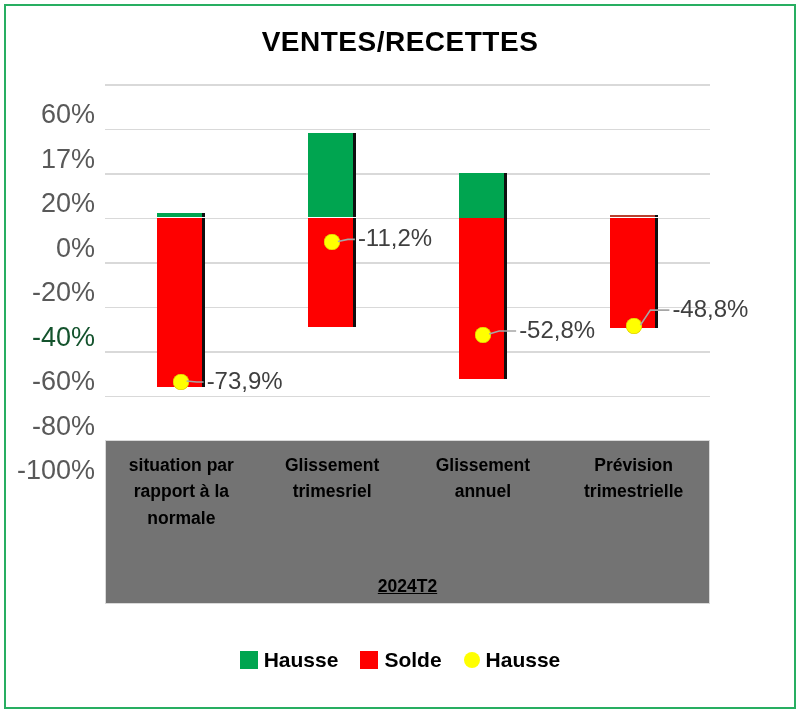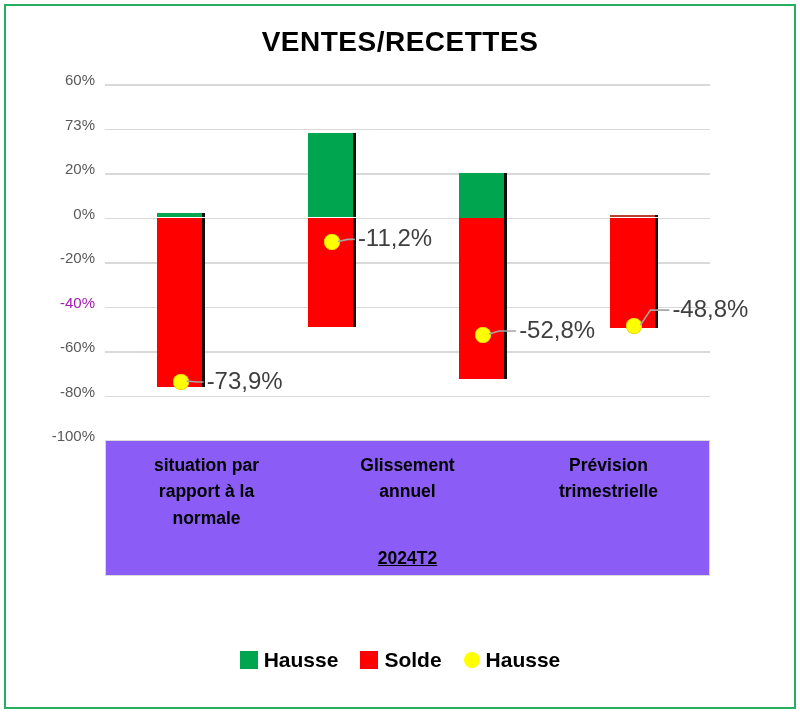--- a/index.html
+++ b/index.html
@@ -4,28 +4,28 @@
 <style>
   html,body{margin:0;padding:0;background:#fff;}
   body{width:800px;height:715px;position:relative;overflow:hidden;
        font-family:"Liberation Sans", sans-serif;}
   .frame{position:absolute;left:4px;top:4px;right:4px;bottom:6px;
          border:2.5px solid #28AE61;background:#fff;}
   .chart-title{position:absolute;left:0;top:26px;width:800px;text-align:center;
          font-size:28px;font-weight:900;color:#000;letter-spacing:.5px;}
   .plot{position:absolute;left:0;top:0;width:800px;height:715px;}
   .gridline{position:absolute;height:1.5px;background:#D9D9D9;}
-  .ytick{position:absolute;width:78px;text-align:right;font-size:15px;color:#595959;}
+  .ytick{position:absolute;width:78px;text-align:right;font-size:27px;color:#595959;margin-top:28px;}
   .seg{position:absolute;box-sizing:border-box;border-right:3px solid rgba(15,15,15,.85);}
   .dot{position:absolute;width:16px;height:16px;border-radius:50%;background:#FFFF00;
        box-shadow:0 0 0 .5px #d8c400 inset;}
   .dlabel{position:absolute;font-size:24px;color:#3F3F3F;white-space:nowrap;text-align:center;}
   .conn{position:absolute;left:0;top:0;pointer-events:none;}
-  .cat-box{position:absolute;left:105px;top:440px;width:605px;height:136px;
-       box-sizing:border-box;border:1.5px solid #D9D9D9;background:#8b5cf6;
+  .cat-box{position:absolute;left:105px;top:440px;width:605px;height:164px;
+       box-sizing:border-box;border:1.5px solid #D9D9D9;background:#737373;
        display:flex;flex-direction:row;}
   .cat-cell{flex:1;display:flex;justify-content:center;}
   .cat-label{width:134px;margin-top:11px;text-align:center;font-size:17.5px;
        font-weight:bold;color:#000;line-height:1.5;}
   .period{position:absolute;left:0;bottom:6px;width:100%;text-align:center;
        font-size:17.5px;font-weight:bold;color:#000;text-decoration:underline;}
   .legend{position:absolute;left:0;top:648px;width:800px;display:flex;
        justify-content:center;align-items:center;gap:22px;}
   .legend-item{display:flex;align-items:center;gap:6px;}
   .legend-swatch{width:18px;height:18px;display:inline-block;}
@@ -36,29 +36,29 @@
 <body>
 
 <div class="frame"></div>
 
 <div class="chart-title">VENTES/RECETTES</div>
 
 <div class="plot" id="plot">
     <div class="gridline" style="left: 105px; top: 84px; width: 605px; background: rgb(217, 217, 217);"></div>
     <div class="ytick" style="left: 17px; top: 71px; color: rgb(89, 89, 89);">60%</div>
     <div class="gridline" style="left: 105px; top: 128.5px; width: 605px; background: rgb(217, 217, 217);"></div>
-    <div class="ytick" style="left: 17px; top: 115.5px; color: rgb(89, 89, 89);">73%</div>
+    <div class="ytick" style="left: 17px; top: 115.5px; color: rgb(89, 89, 89);">17%</div>
     <div class="gridline" style="left: 105px; top: 173px; width: 605px; background: rgb(217, 217, 217);"></div>
     <div class="ytick" style="left: 17px; top: 160px; color: rgb(89, 89, 89);">20%</div>
     <div class="gridline" style="left: 105px; top: 217.5px; width: 605px; background: rgb(217, 217, 217);"></div>
     <div class="ytick" style="left: 17px; top: 204.5px; color: rgb(89, 89, 89);">0%</div>
     <div class="gridline" style="left: 105px; top: 262px; width: 605px; background: rgb(217, 217, 217);"></div>
     <div class="ytick" style="left: 17px; top: 249px; color: rgb(89, 89, 89);">-20%</div>
     <div class="gridline" style="left: 105px; top: 306.5px; width: 605px; background: rgb(217, 217, 217);"></div>
-    <div class="ytick" style="left: 17px; top: 293.5px; color: #a21caf;">-40%</div>
+    <div class="ytick" style="left: 17px; top: 293.5px; color: #14532d;">-40%</div>
     <div class="gridline" style="left: 105px; top: 351px; width: 605px; background: rgb(217, 217, 217);"></div>
     <div class="ytick" style="left: 17px; top: 338px; color: rgb(89, 89, 89);">-60%</div>
     <div class="gridline" style="left: 105px; top: 395.5px; width: 605px; background: rgb(217, 217, 217);"></div>
     <div class="ytick" style="left: 17px; top: 382.5px; color: rgb(89, 89, 89);">-80%</div>
     <div class="ytick" style="left: 17px; top: 427px; color: rgb(89, 89, 89);">-100%</div>
     <div class="seg" style="left: 156.625px; top: 212.605px; width: 48px; height: 4.895px; background: rgb(0, 165, 80); border-right-color: rgb(15, 15, 15);"></div>
     <div class="seg" style="left: 156.625px; top: 217.5px; width: 48px; height: 169.322px; background: rgb(254, 0, 0); border-right-color: rgb(15, 15, 15);"></div>
     <div class="dot" style="left: 172.625px; top: 373.928px; background: rgb(255, 255, 0);"></div>
     <div class="dlabel" style="left: 206.625px; top: 366.928px; color: rgb(63, 63, 63);">-73,9%</div>
     <div class="seg" style="left: 307.875px; top: 132.95px; width: 48px; height: 84.55px; background: rgb(0, 165, 80); border-right-color: rgb(15, 15, 15);"></div>
@@ -79,20 +79,23 @@
       <polyline points="489.125,333.97999999999996 499.125,330.97999999999996 516.125,330.97999999999996" fill="none" stroke="#A6A6A6" stroke-width="1.6"></polyline>
       <polyline points="640.375,325.08 650.375,310.08 669.375,310.08" fill="none" stroke="#A6A6A6" stroke-width="1.6"></polyline>
     </svg>
   </div>
 
 <div class="cat-box">
   <div class="cat-cell">
     <div class="cat-label">situation par rapport à la normale</div>
   </div>
   <div class="cat-cell">
+    <div class="cat-label">Glissement trimesriel</div>
+  </div>
+  <div class="cat-cell">
     <div class="cat-label">Glissement annuel</div>
   </div>
   <div class="cat-cell">
     <div class="cat-label">Prévision trimestrielle</div>
   </div>
   <div class="period">2024T2</div>
 </div>
 
 <div class="legend">
   <div class="legend-item">

